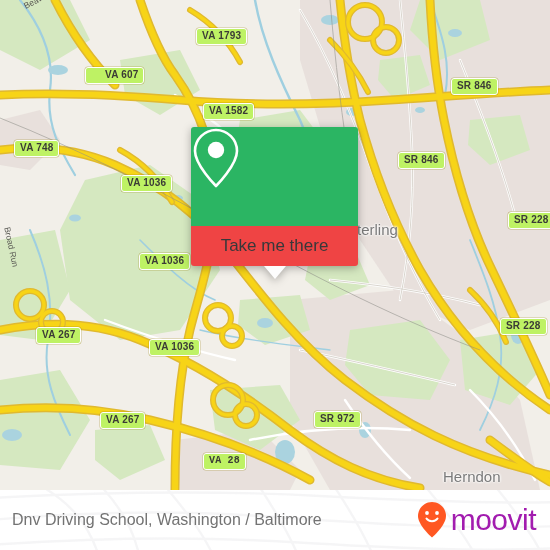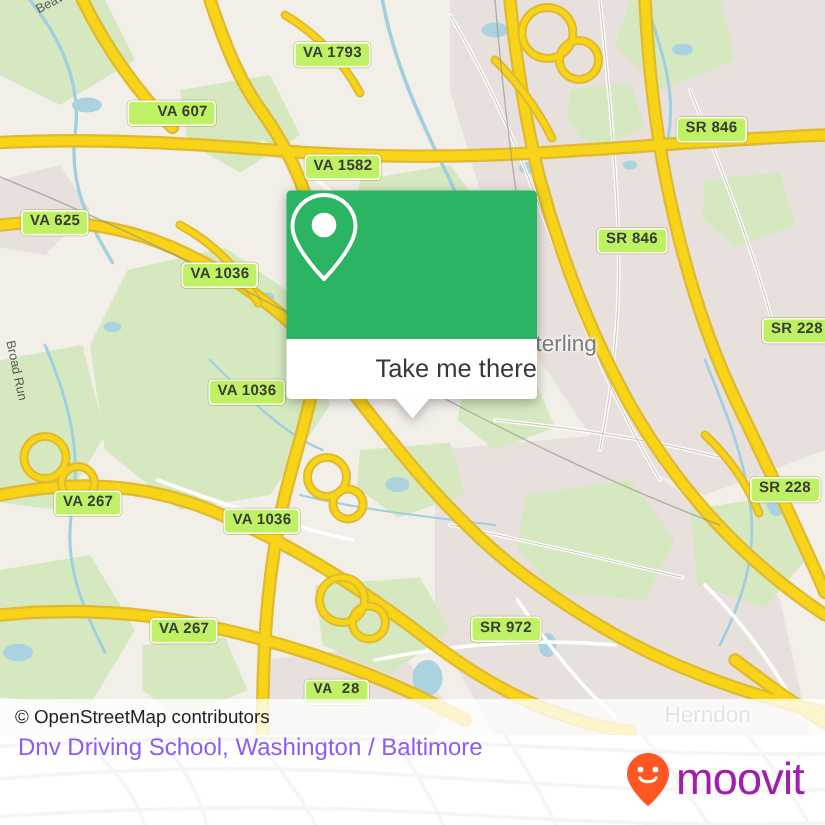--- a/index.html
+++ b/index.html
@@ -62,23 +62,23 @@
     position:absolute;left:191px;top:127px;width:167px;
     border-radius:3px;
     filter:drop-shadow(0 2px 4px rgba(0,0,0,.30));
   }
   .card-head{
     height:99px;background:#2bb563;
     border-radius:3px 3px 0 0;
     display:flex;align-items:center;justify-content:center;
   }
   .card-body{
-    height:40px;background:#ffffff;
+    height:40px;background:#ef4444;
     border-radius:0 0 3px 3px;
-    display:flex;align-items:center;justify-content:flex-end;
+    display:flex;align-items:center;justify-content:center;
   }
   .card-body span{
     color:#38383a;font-size:17px;
     font-family:"Liberation Sans", sans-serif;
   }
   .card-tail{
     position:absolute;left:73px;top:139px;
     width:0;height:0;
     border-left:11px solid transparent;
     border-right:11px solid transparent;
@@ -86,22 +86,22 @@
   }
 
   
   .footer{
     position:absolute;left:0;top:490px;width:550px;height:60px;
     background:#ffffff;overflow:hidden;
   }
   .footer-watermark{position:absolute;left:0;top:0;opacity:.75;}
   .footer-title{
     position:absolute;left:12px;top:0;height:60px;
-    display:flex;
-    color:#8b5cf6;font-size:16px;
+    display:flex;align-items:center;
+    color:#737373;font-size:16px;
     font-family:"Liberation Sans", sans-serif;
   }
   .brand{
     position:absolute;right:14px;top:0;height:60px;
     display:flex;align-items:center;gap:4px;
   }
   .brand-name{
     color:#a21caf;font-size:30px;letter-spacing:-.5px;
     font-family:Liberation Sans, sans-serif;
   }
@@ -253,21 +253,21 @@
           <path d="M0 118 C80 150 160 190 240 235 C320 280 400 320 480 350"></path>
           <path d="M330 0 C335 60 342 120 352 180"></path>
         </g>
       </g>
     </svg>
 
     <div class="shield" style="left:196px;top:28px;">VA 1793</div>
     <div class="shield" style="left:85px;top:67px;padding-left:19px;">VA 607</div>
     <div class="shield" style="left:203px;top:103px;">VA 1582</div>
     <div class="shield" style="left:451px;top:78px;">SR 846</div>
-    <div class="shield" style="left:14px;top:140px;">VA 625</div>
+    <div class="shield" style="left:14px;top:140px;">VA 748</div>
     <div class="shield" style="left:398px;top:152px;">SR 846</div>
     <div class="shield" style="left:121px;top:175px;">VA 1036</div>
     <div class="shield" style="left:508px;top:212px;">SR 228</div>
     <div class="shield" style="left:139px;top:253px;">VA 1036</div>
     <div class="shield" style="left:500px;top:318px;">SR 228</div>
     <div class="shield" style="left:36px;top:327px;">VA 267</div>
     <div class="shield" style="left:149px;top:339px;">VA 1036</div>
     <div class="shield" style="left:100px;top:412px;">VA 267</div>
     <div class="shield" style="left:314px;top:411px;">SR 972</div>
     <div class="shield" style="left:203px;top:453px;font-family:Liberation Mono, monospace;">VA 28</div>
@@ -284,23 +284,20 @@
           <path d="M25 3 C13.4 3 4 12.4 4 24 C4 38 25 59 25 59 C25 59 46 38 46 24 C46 12.4 36.6 3 25 3 Z" fill="none" stroke="#ffffff" stroke-width="2.6" stroke-linejoin="round"></path>
           <circle cx="25" cy="23" r="8.2" fill="#ffffff"></circle>
         </svg>
       </div>
       <div class="card-body">
         <span>Take me there</span>
       </div>
       <div class="card-tail"></div>
     </div>
 
-    <div class="attrib">
-      <span>© OpenStreetMap contributors</span>
-    </div>
   </div>
 
   <div class="footer">
     <svg class="footer-watermark" width="550" height="60" viewBox="0 0 550 60">
       <g stroke="#f2f2f4" fill="none" stroke-width="2.4">
         <path d="M30 -10 C70 10 90 35 100 70"></path>
         <path d="M95 -10 C120 15 135 40 140 70"></path>
         <path d="M160 -10 C185 20 205 45 215 70"></path>
         <path d="M255 -10 C275 20 290 45 300 70"></path>
         <path d="M330 -10 C350 20 365 45 375 70"></path>

